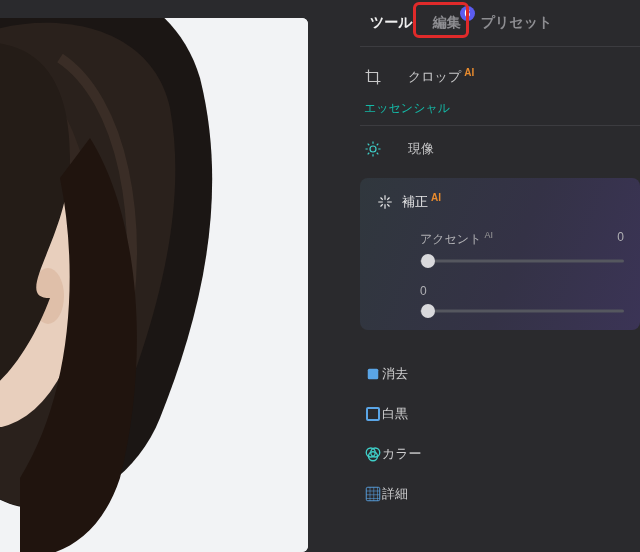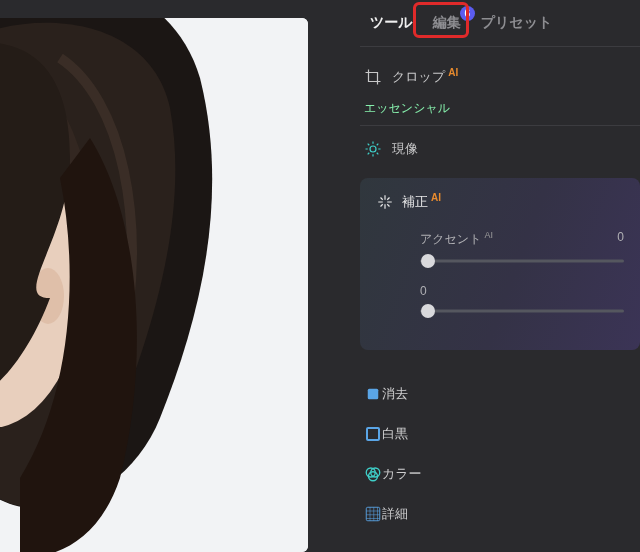--- a/index.html
+++ b/index.html
@@ -76,27 +76,27 @@
   }
   .divider {
     border: none;
     border-top: 1px solid #3c3c40;
     margin: 6px 0 10px 0;
   }
   .row {
     display: flex;
     align-items: center;
     padding: 10px 4px;
-    gap: 10px;
+    gap: 26px;
     cursor: pointer;
   }
   .row .label { font-size: 13px; color: #c8c8c9; }
   .section-header {
     font-size: 12px;
-    color: #86efac;
+    color: #14b8a6;
     padding: 4px 4px 8px 4px;
     border-bottom: 1px solid #3c3c40;
     margin-bottom: 4px;
   }
   .ai-sup {
     color: #e88b2e;
     font-size: 10px;
     font-weight: 600;
     vertical-align: super;
     margin-left: 3px;
@@ -108,21 +108,21 @@
     display: flex;
     align-items: center;
     justify-content: center;
     flex-shrink: 0;
   }
   .tool-icon svg { width: 18px; height: 18px; }
   .enhance-panel {
     margin-top: 10px;
     background: linear-gradient(110deg, #30373d 0%, #343246 55%, #3b3456 100%);
     border-radius: 8px;
-    padding: 14px 16px 32px 16px;
+    padding: 14px 16px 12px 16px;
   }
   .enhance-title {
     display: flex;
     align-items: center;
     gap: 8px;
     font-size: 13px;
     color: #e7e7e8;
     margin-bottom: 18px;
   }
   .slider-group { margin-bottom: 16px; margin-left: 44px; }

